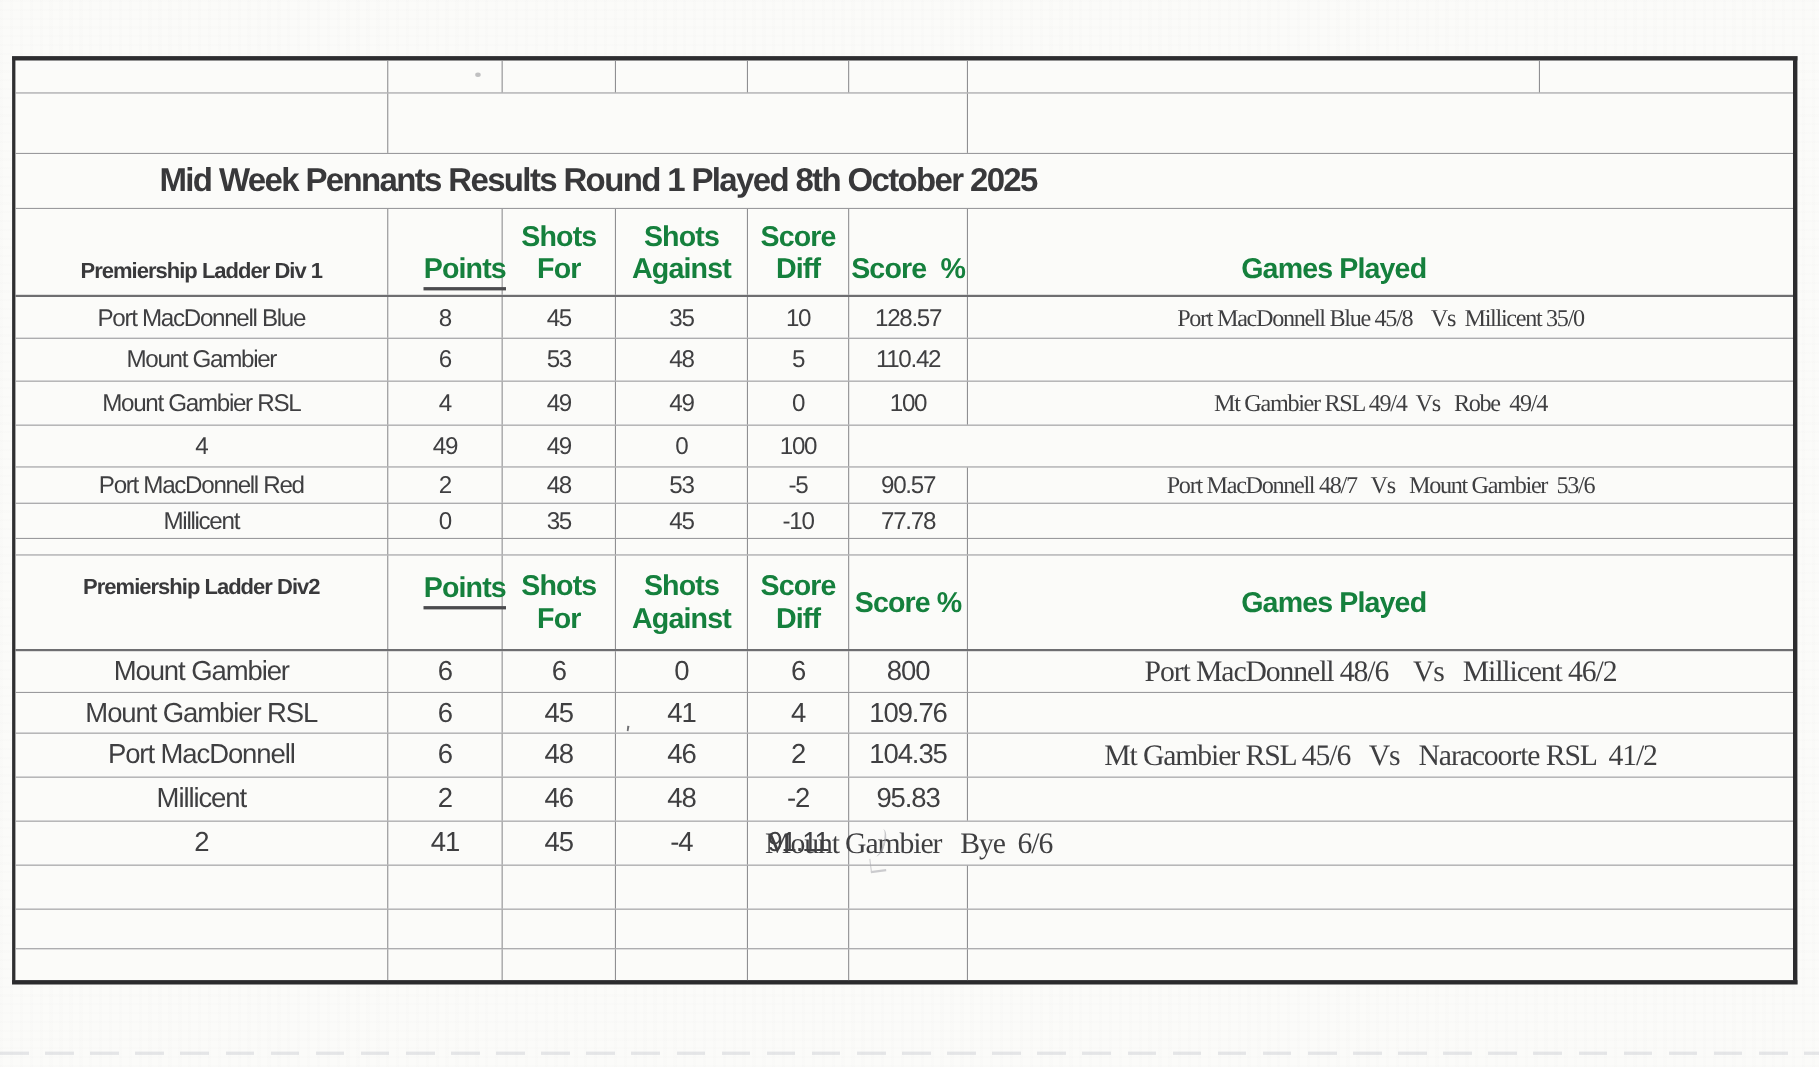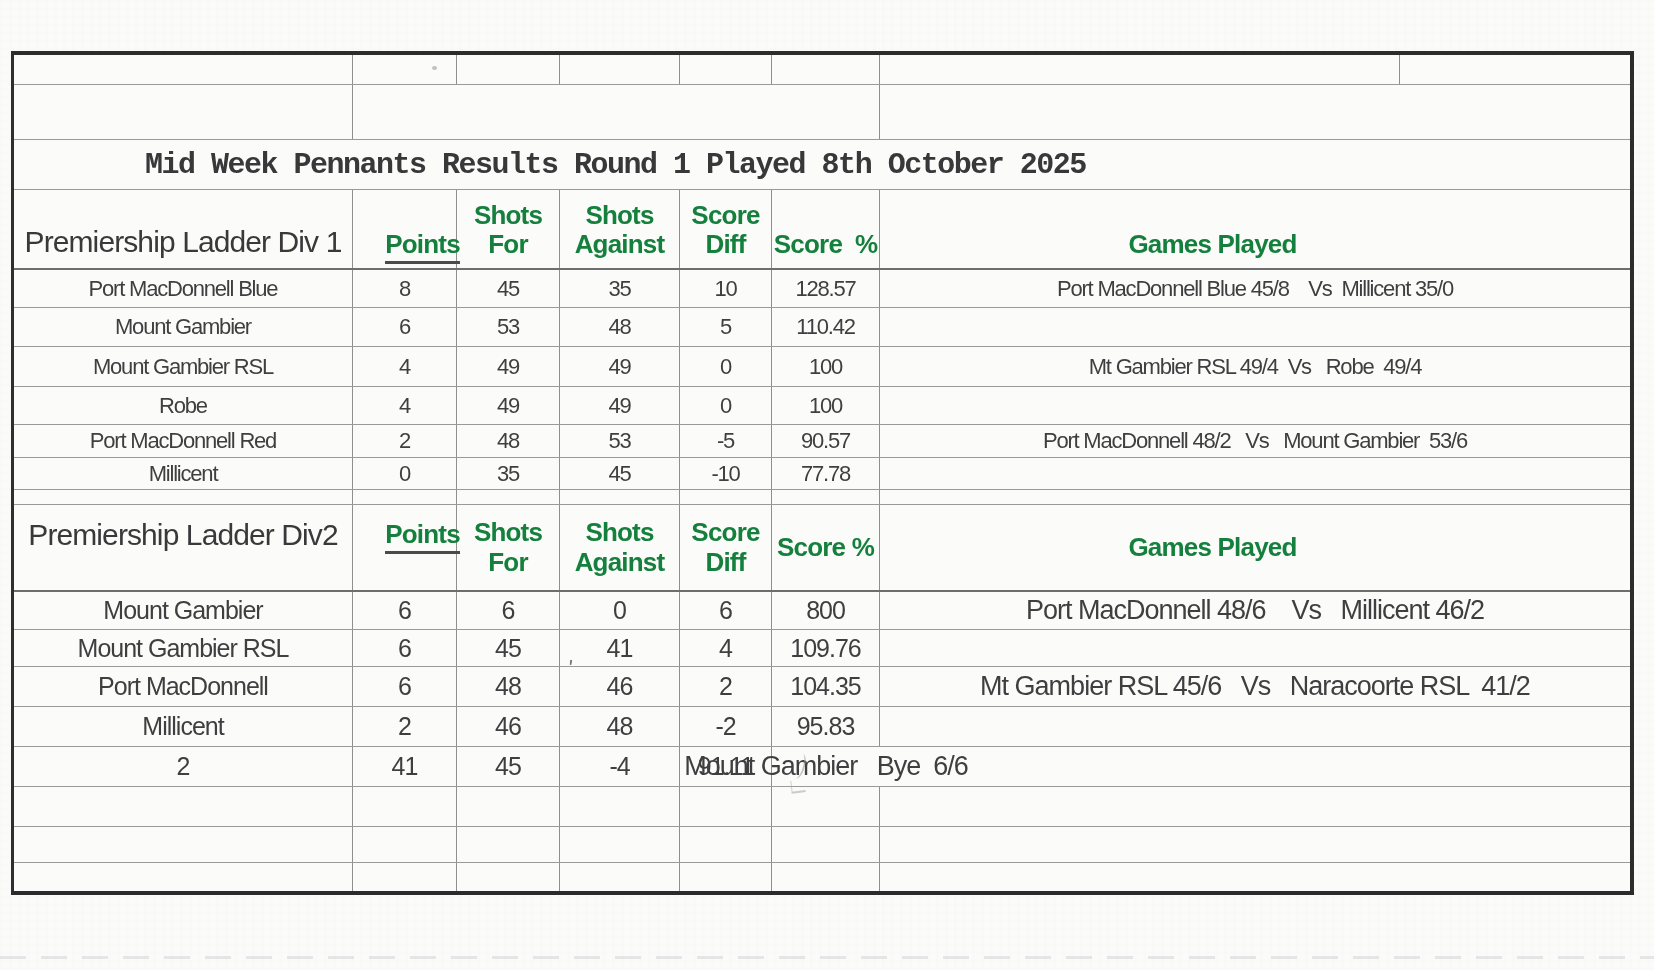--- a/index.html
+++ b/index.html
@@ -19,27 +19,27 @@
   .c{position:relative;display:flex;align-items:center;justify-content:center;
      box-sizing:border-box;overflow:visible;}
   .br{border-right:1px solid #8f8f92;}
   
   .h1 .c{align-items:flex-end;padding-bottom:9px;}
   
   .h2 .c{align-items:center;}
   .h2 .up{transform:translateY(-13px);}
   .hdr{font-weight:bold;white-space:pre-wrap;text-align:center;line-height:1.12;
        font-size:26px;letter-spacing:-0.8px;color:#15803d;}
-  .lbl{font-weight:normal;font-size:30px;letter-spacing:-0.9px;color:#39393b;white-space:pre;}
+  .lbl{font-weight:bold;font-size:20px;letter-spacing:-0.9px;color:#39393b;white-space:pre;}
   .u{border-bottom:3px solid #4b4b4e;padding-bottom:2px;line-height:1.05;margin-left:36px;}
-  .subrow .c{justify-content:flex-start;padding-left:131px;font-family:Liberation Mono, monospace;}
+  .subrow .c{justify-content:flex-start;padding-left:131px;}
   .subtxt{font-weight:bold;font-size:30px;letter-spacing:-1.5px;color:#38383a;white-space:pre;}
   .d1 .c{font-size:22px;letter-spacing:-1.2px;}
   .d2 .c{font-size:25px;letter-spacing:-1px;}
-  .gcell{white-space:pre;font-size:28px;letter-spacing:-1.2px;}
+  .gcell{white-space:pre;font-size:28px;letter-spacing:-1.2px;font-family:Liberation Serif, serif;}
   .d2 .gcell{font-size:27px;}
   .h1 .gp,.h2 .gp{padding-right:85px;}
   
   .tick{position:absolute;left:568px;top:655px;font-size:22px;color:#5a5a5e;
         transform:rotate(8deg);opacity:.85;}
   .pencil{position:absolute;opacity:.55;}
   .p1{left:793px;top:753px;width:10px;height:26px;border-right:2px solid #9d9da3;
       border-radius:50%;transform:rotate(16deg);}
   .p2{left:791px;top:780px;width:13px;height:11px;border-bottom:2px solid #a5a5ab;
       border-left:1px solid #aaaab0;transform:rotate(-7deg);}
@@ -110,36 +110,35 @@
       <div class="row d1" style="height: 40px; grid-template-columns: 339px 104px 103px 120px 92px 108px 750px;">
         <div class="c br">Mount Gambier RSL</div>
         <div class="c br">4</div>
         <div class="c br">49</div>
         <div class="c br">49</div>
         <div class="c br">0</div>
         <div class="c br">100</div>
         <div class="c gcell">Mt Gambier RSL 49/4  Vs   Robe  49/4</div>
       </div>
       <div class="row d1" style="height: 38px; grid-template-columns: 339px 104px 103px 120px 92px 108px 750px;">
-        <div class="c br">Robe</div>
         <div class="c br">4</div>
         <div class="c br">49</div>
         <div class="c br">49</div>
         <div class="c br">0</div>
         <div class="c br">100</div>
         <div class="c gcell"></div>
       </div>
       <div class="row d1" style="height: 33px; grid-template-columns: 339px 104px 103px 120px 92px 108px 750px;">
         <div class="c br">Port MacDonnell Red</div>
         <div class="c br">2</div>
         <div class="c br">48</div>
         <div class="c br">53</div>
         <div class="c br">-5</div>
         <div class="c br">90.57</div>
-        <div class="c gcell">Port MacDonnell 48/2   Vs   Mount Gambier  53/6</div>
+        <div class="c gcell">Port MacDonnell 48/7   Vs   Mount Gambier  53/6</div>
       </div>
       <div class="row d1" style="height: 32px; grid-template-columns: 339px 104px 103px 120px 92px 108px 750px;">
         <div class="c br">Millicent</div>
         <div class="c br">0</div>
         <div class="c br">35</div>
         <div class="c br">45</div>
         <div class="c br">-10</div>
         <div class="c br">77.78</div>
         <div class="c gcell"></div>
       </div>

